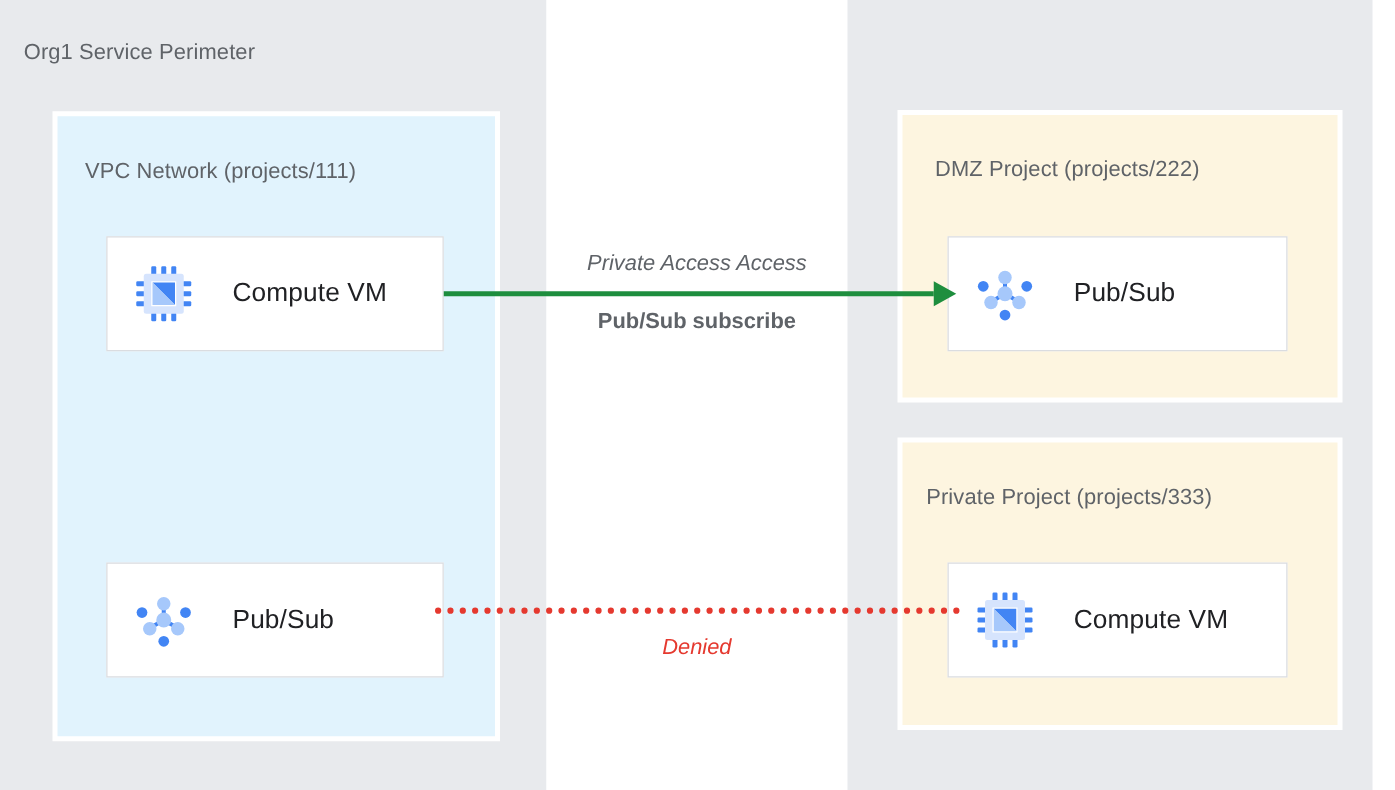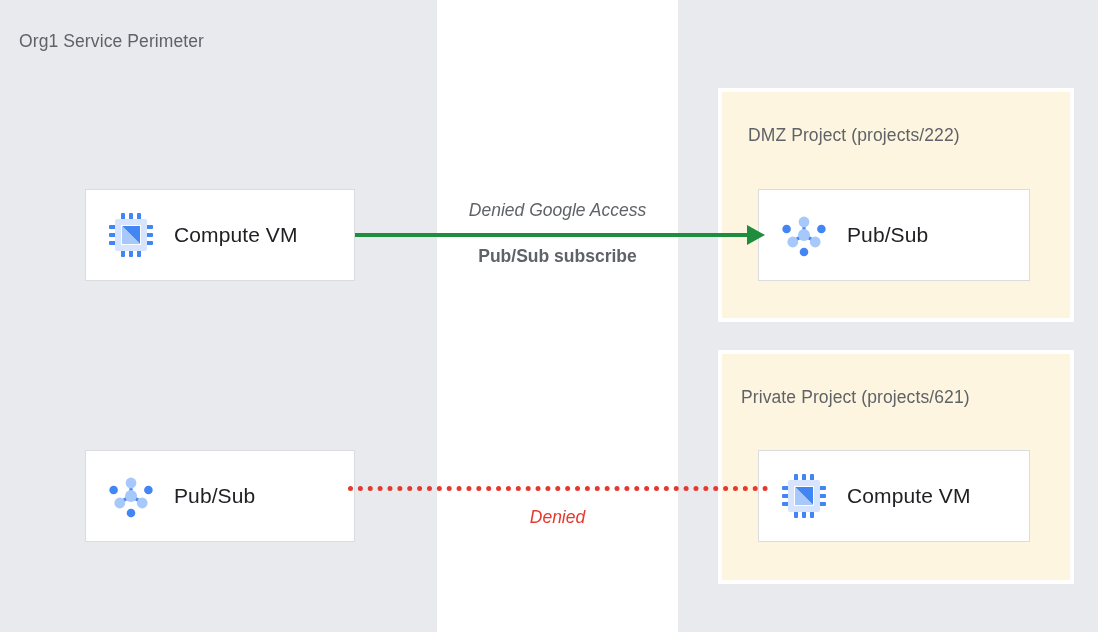--- a/index.html
+++ b/index.html
@@ -49,21 +49,21 @@
 
   
   .card{
     position:absolute;
     background:#ffffff;
     border:1px solid #dadce0;
     box-sizing:border-box;
     display:flex;
     align-items:center;
     padding-left:22px;
-    gap:20px;
+    gap:32px;
   }
   #card-compute-left{left:85px;top:189px;width:270px;height:92px;}
   #card-pubsub-left{left:85px;top:450px;width:270px;height:92px;}
   #card-pubsub-right{left:758px;top:189px;width:272px;height:92px;}
   #card-compute-right{left:758px;top:450px;width:272px;height:92px;}
 
   .card-label{
     font-size:21px;
     color:#202124;
     letter-spacing:.1px;
@@ -109,30 +109,35 @@
 <div class="stage">
 
   <div class="perimeter" id="perimeter-left">
     <div class="perimeter-title" id="perimeter-left-title">Org1 Service Perimeter</div>
   </div>
 
   <div class="perimeter" id="perimeter-right">
     
   </div>
 
+  <div class="zone" id="zone-vpc">
+    <div class="zone-fill">
+      <div class="zone-title" id="zone-vpc-title">VPC Network (projects/111)</div>
+    </div>
+  </div>
 
   <div class="zone" id="zone-dmz">
     <div class="zone-fill">
       <div class="zone-title" id="zone-dmz-title">DMZ Project (projects/222)</div>
     </div>
   </div>
 
   <div class="zone" id="zone-private">
     <div class="zone-fill">
-      <div class="zone-title" id="zone-private-title">Private Project (projects/621)</div>
+      <div class="zone-title" id="zone-private-title">Private Project (projects/333)</div>
     </div>
   </div>
 
   <div class="card" id="card-compute-left">
     <span class="icon-wrap">
       <svg viewBox="0 0 46 46" xmlns="http://www.w3.org/2000/svg">
         <g fill="#4285f4">
           <rect x="13" y="1" width="4" height="7" rx="1"></rect>
           <rect x="21" y="1" width="4" height="7" rx="1"></rect>
           <rect x="29" y="1" width="4" height="7" rx="1"></rect>
@@ -221,19 +226,19 @@
     <span class="card-label">Compute VM</span>
   </div>
 
   <svg id="connector-allowed" viewBox="0 0 410 28" xmlns="http://www.w3.org/2000/svg">
     <line x1="0" y1="14" x2="392" y2="14" stroke="#1e8e3e" stroke-width="4"></line>
     <path d="M392 4 L410 14 L392 24 Z" fill="#1e8e3e"></path>
   </svg>
 
   <div id="connector-denied"></div>
 
-  <div class="edge-label" id="label-private-google-access">Denied Google Access</div>
+  <div class="edge-label" id="label-private-google-access">Private Access Access</div>
 
   <div class="edge-label" id="label-denied">Denied</div>
 
   <div class="edge-label" id="label-pubsub-subscribe">Pub/Sub subscribe</div>
 
 </div>
 
 </body></html>

